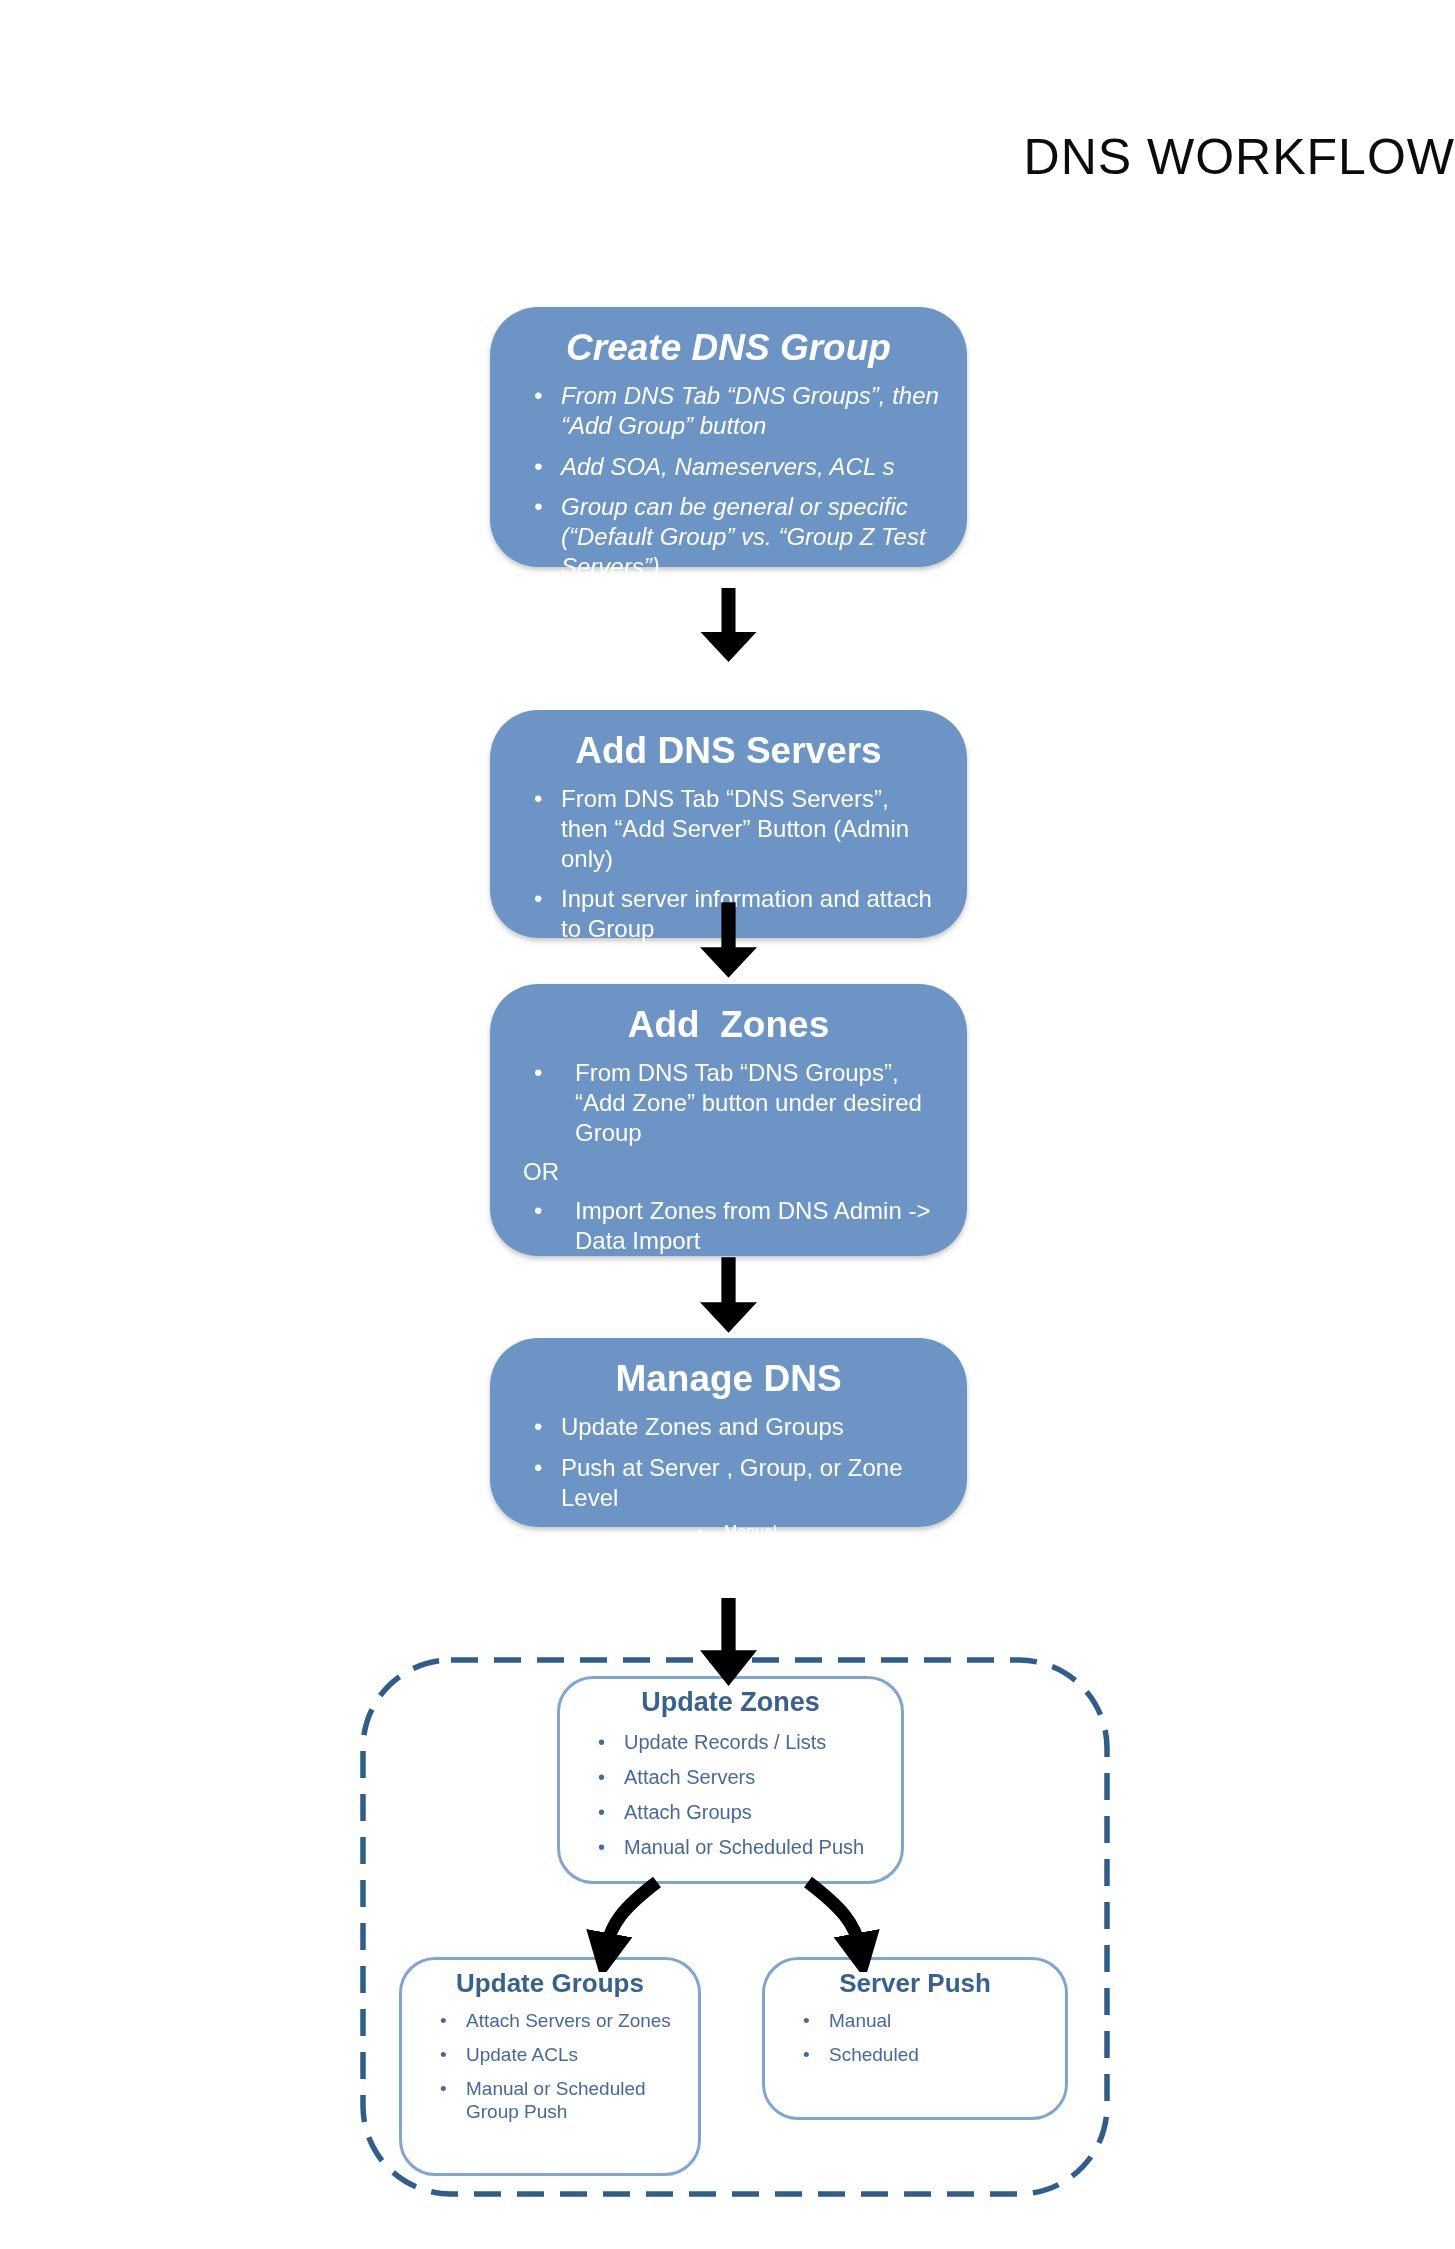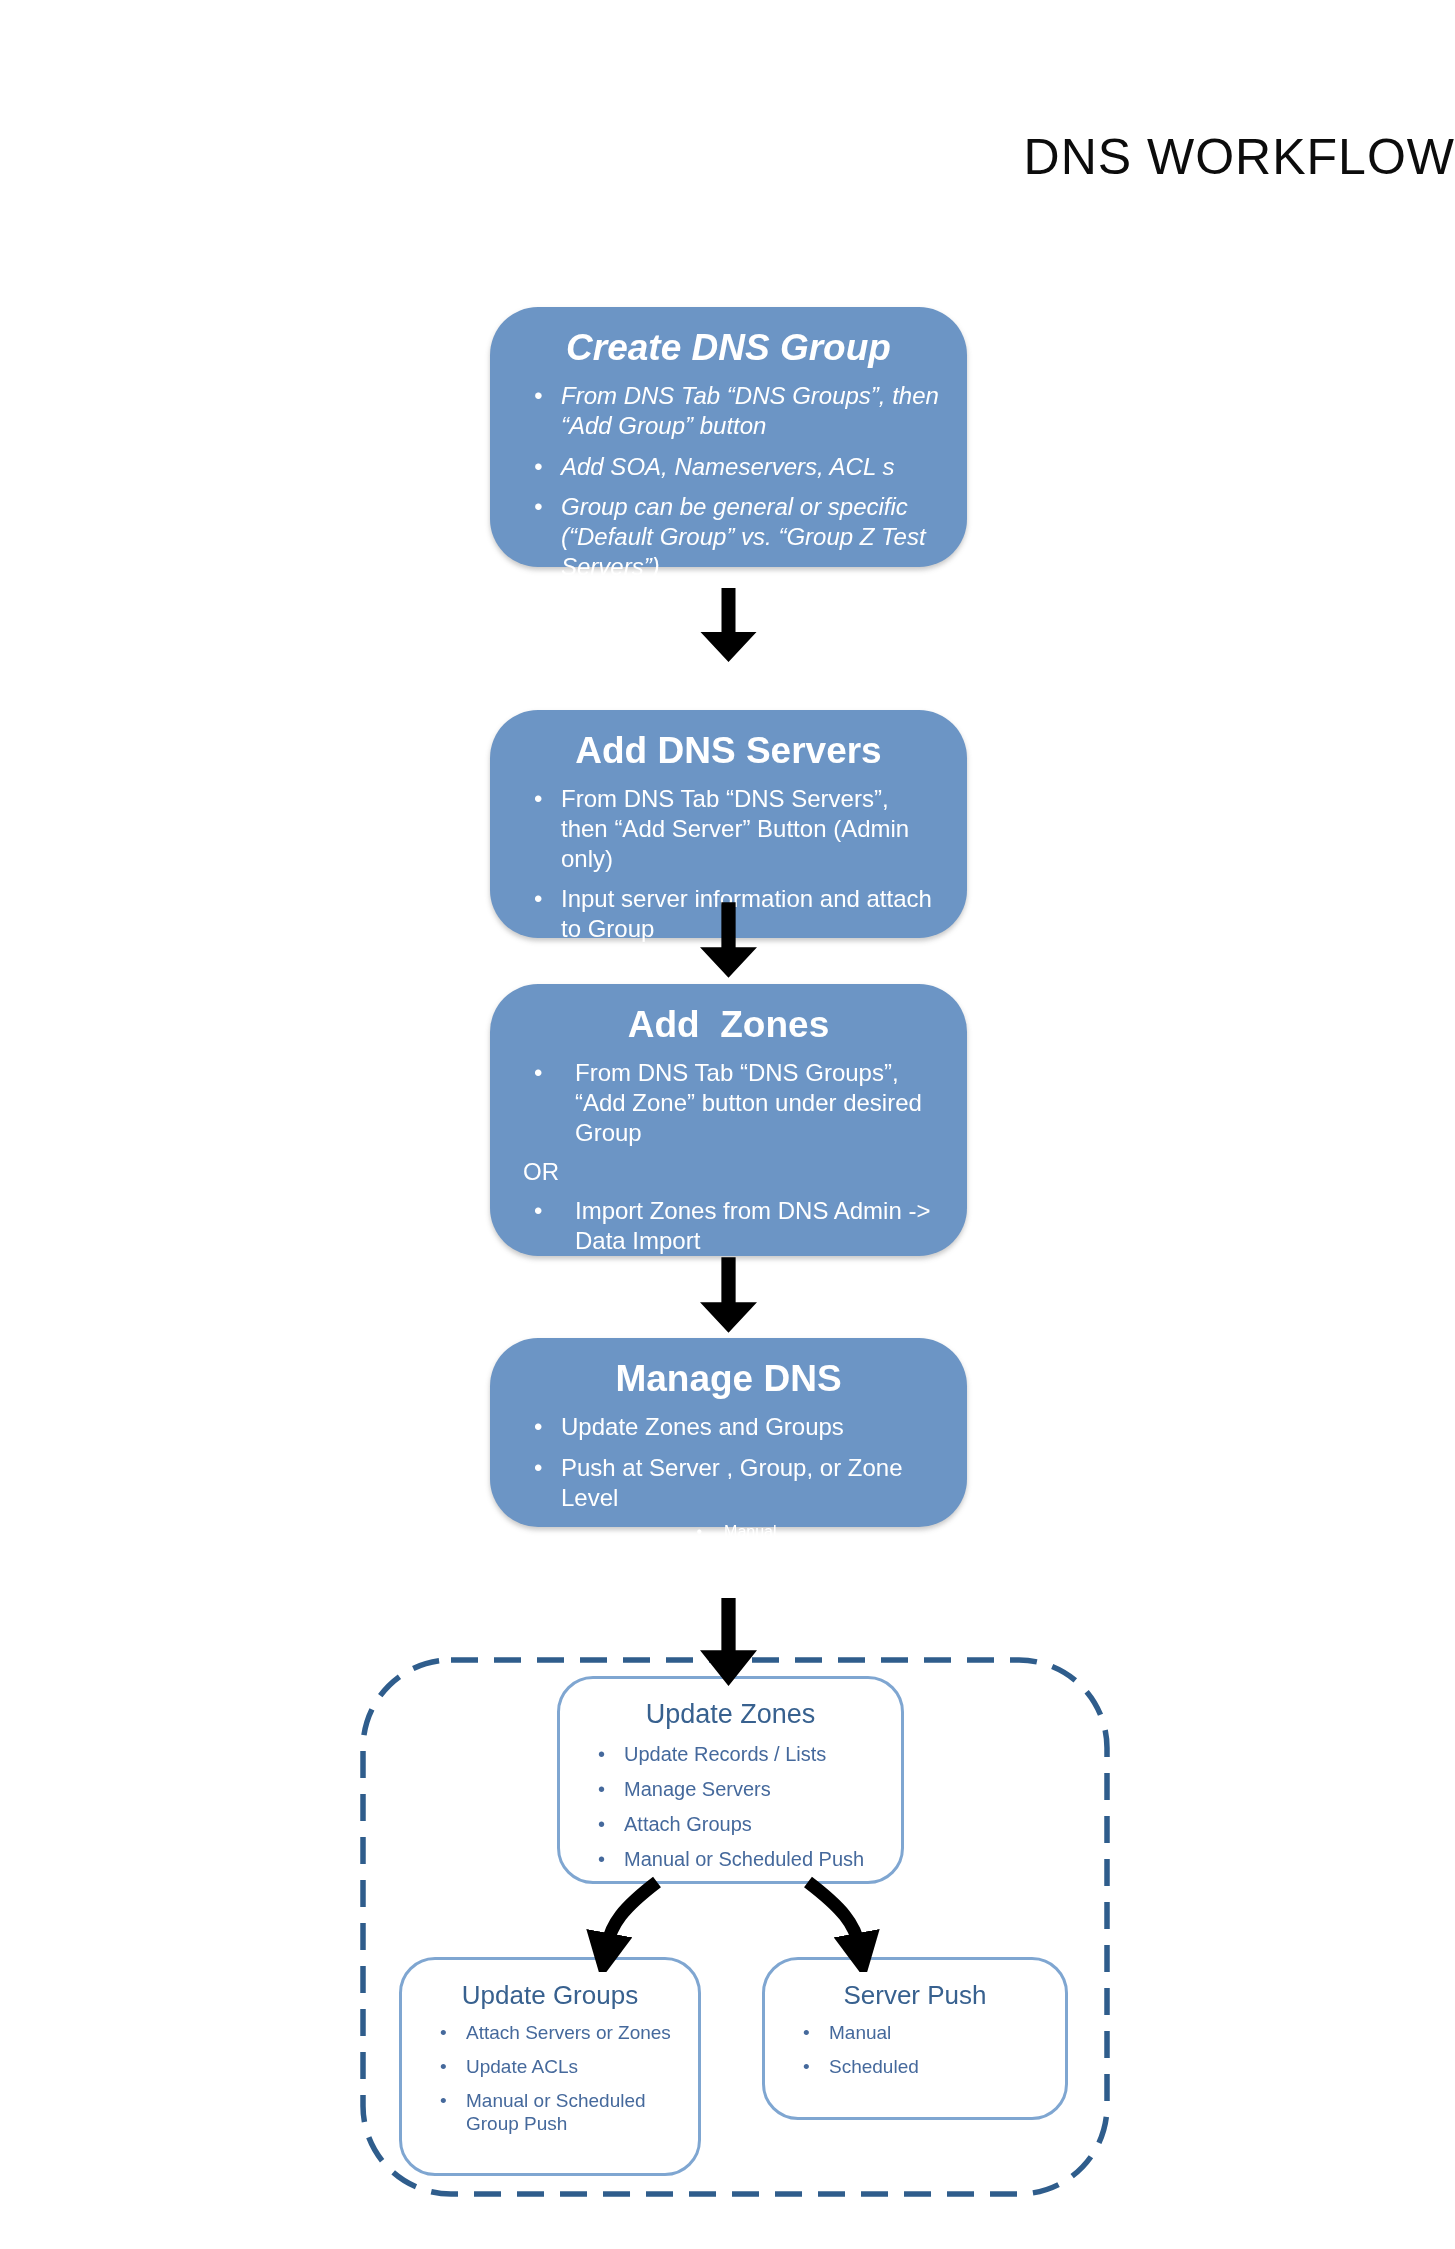--- a/index.html
+++ b/index.html
@@ -32,21 +32,21 @@
   .cb .blt{width:auto;margin-right:22px;}
   
   .down-arrow{position:absolute;z-index:3;}
   
   .dashed-svg{position:absolute;left:355px;top:1652px;z-index:0;}
   
   .sub-box{
     position:absolute;box-sizing:border-box;background:#ffffff;
     border:3px solid #7FA6D1;border-radius:36px;color:#45699C;z-index:1;
   }
-  .sub-box h3{margin:20px 10px 12px;text-align:center;font-weight:400;color:#38618F;}
+  .sub-box h3{margin:8px 10px 12px;text-align:center;font-weight:700;color:#38618F;}
   .sub-box ul{list-style:none;margin:0;padding:0 18px 0 38px;}
   .sub-box li{display:flex;margin-bottom:10px;line-height:1.25;}
   .sub-box .blt{width:26px;}
   #update-zones{left:557px;top:1676px;width:347px;height:208px;}
   #update-zones h3{font-size:27px;}
   #update-zones li{font-size:20px;}
   #update-groups{left:399px;top:1957px;width:302px;height:219px;}
   #update-groups h3{font-size:26px;margin-bottom:10px;}
   #update-groups li{font-size:19px;}
   #server-push{left:762px;top:1957px;width:306px;height:163px;}
@@ -148,21 +148,21 @@
 
   <section class="sub-box" id="update-zones">
     <h3>Update Zones</h3>
     <ul>
       <li>
           <span class="blt">•</span>
           <span>Update Records / Lists</span>
         </li>
       <li>
           <span class="blt">•</span>
-          <span>Manage Servers</span>
+          <span>Attach Servers</span>
         </li>
       <li>
           <span class="blt">•</span>
           <span>Attach Groups</span>
         </li>
       <li>
           <span class="blt">•</span>
           <span>Manual or Scheduled Push</span>
         </li>
     </ul>

